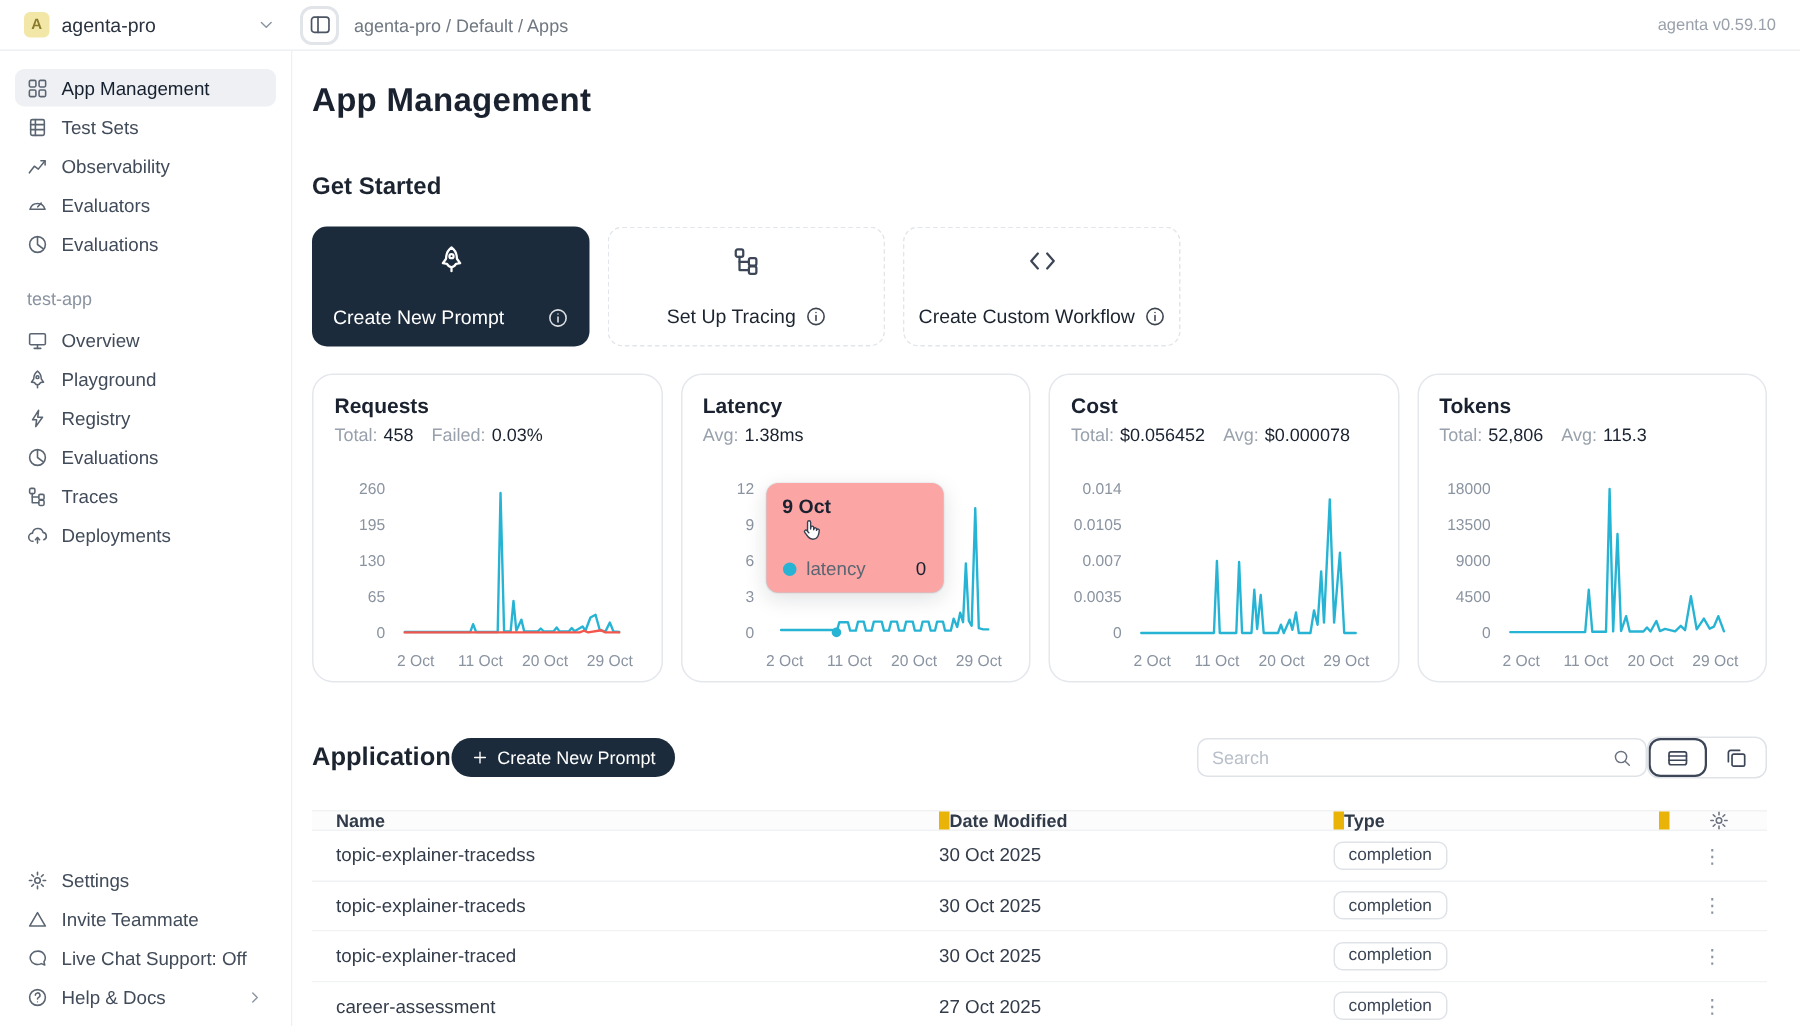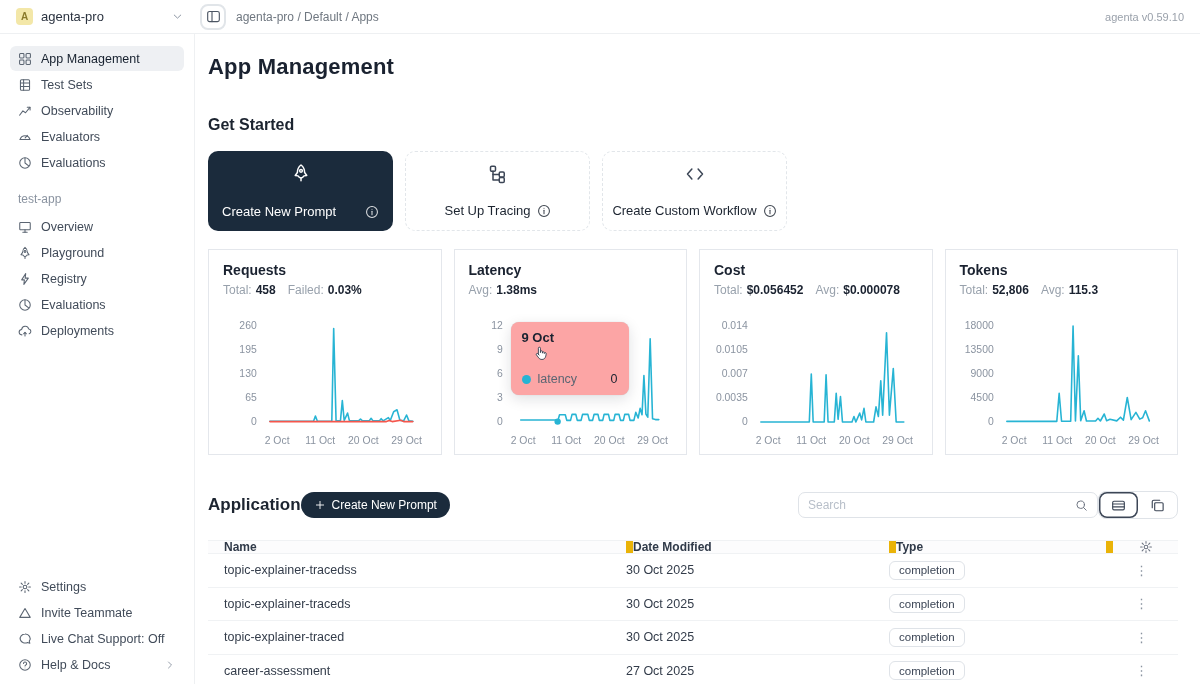--- a/index.html
+++ b/index.html
@@ -42,25 +42,25 @@
     display:flex; flex-direction:column; justify-content:space-between; cursor:pointer; }
   .gs-dark { background:#1b2b3c; color:#fff; }
   .gs-light { border:1px dashed #e2e6ea; color:#1c2430; background:transparent;align-items:center; }
   .gs-light .gs-icn, .gs-light .info { color:#3c4656; }
   .gs-label-row { display:flex; align-items:center; justify-content:space-between;
     font-size:13px; font-weight:500; gap:6px; white-space:nowrap; }
   .gs-label-row .info { color:inherit; opacity:.85; }
 
   
   .charts-row { display:grid; grid-template-columns:repeat(4,1fr); gap:12px; margin-top:18px; }
-  .chart-card { border:1px solid #e4e7ec; border-radius:0; background:#fff;
+  .chart-card { border:1px solid #e4e7ec; border-radius:14px; background:#fff;
     padding:12px 14px 4px; position:relative; }
   .chart-title { font-size:14px; font-weight:600; color:#1a2230; }
   .chart-stats { display:flex; gap:12px; font-size:12px; color:#98a1ac; margin-top:5px; }
-  .chart-stats b { color:#1a2230; font-weight:700; margin-left:4px; }
+  .chart-stats b { color:#1a2230; font-weight:400; margin-left:4px; }
   svg.chart { display:block; width:100%; height:146px; margin-top:7px; }
   svg.chart text { font-family:"Liberation Sans", sans-serif; }
 
   .tooltip { position:absolute; left:56px; top:72px; width:118px; background:#fca5a5;
     border-radius:8px; padding:8px 11px 9px; z-index:5;
     box-shadow:0 4px 14px rgba(15,23,42,.13), 0 0 1px rgba(15,23,42,.2); }
   .tt-date { font-size:13px; font-weight:600; color:#1a2230; }
   .tt-cursor { position:absolute; left:21px; top:23px; }
   .tt-row { display:flex; align-items:center; gap:7px; margin-top:27px;
     font-size:12.5px; color:#5b6572; }
@@ -216,20 +216,32 @@
             <span class="lbl">Registry</span>
           </div>
           <div class="side-item">
             <span class="icn">
               <svg width="14" height="14" viewBox="0 0 16 16" fill="none" stroke="currentColor" stroke-width="1.2" stroke-linecap="round" stroke-linejoin="round">
                 <circle cx="8" cy="8" r="6"></circle>
                 <path d="M8 2.2v5.8l4.2 3.2"></path>
               </svg>
             </span>
             <span class="lbl">Evaluations</span>
+          </div>
+          <div class="side-item">
+            <span class="icn">
+              <svg width="14" height="14" viewBox="0 0 16 16" fill="none" stroke="currentColor" stroke-width="1.2" stroke-linecap="round" stroke-linejoin="round">
+                <rect x="2" y="1.8" width="4" height="4" rx="1"></rect>
+                <path d="M4 5.8v7h5"></path>
+                <path d="M4 8.4h5"></path>
+                <rect x="9" y="6.4" width="4" height="4" rx="1"></rect>
+                <rect x="9" y="10.8" width="4" height="4" rx="1"></rect>
+              </svg>
+            </span>
+            <span class="lbl">Traces</span>
           </div>
           <div class="side-item">
             <span class="icn">
               <svg width="14" height="14" viewBox="0 0 16 16" fill="none" stroke="currentColor" stroke-width="1.2" stroke-linecap="round" stroke-linejoin="round">
                 <path d="M4.6 12.4a3.1 3.1 0 0 1-.4-6.2 4.1 4.1 0 0 1 8-.6 2.9 2.9 0 0 1 .6 5.6"></path>
                 <path d="M8 13.8V9.6"></path>
                 <path d="M6.4 11.2 8 9.6l1.6 1.6"></path>
               </svg>
             </span>
             <span class="lbl">Deployments</span>

